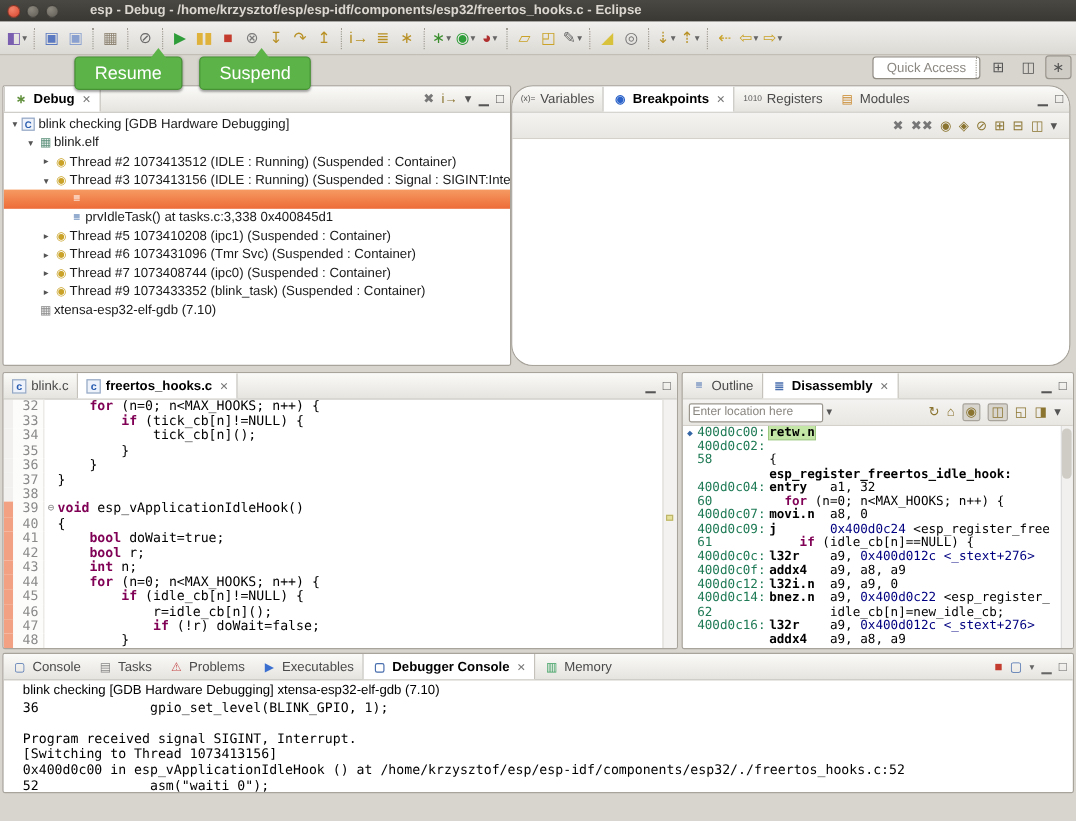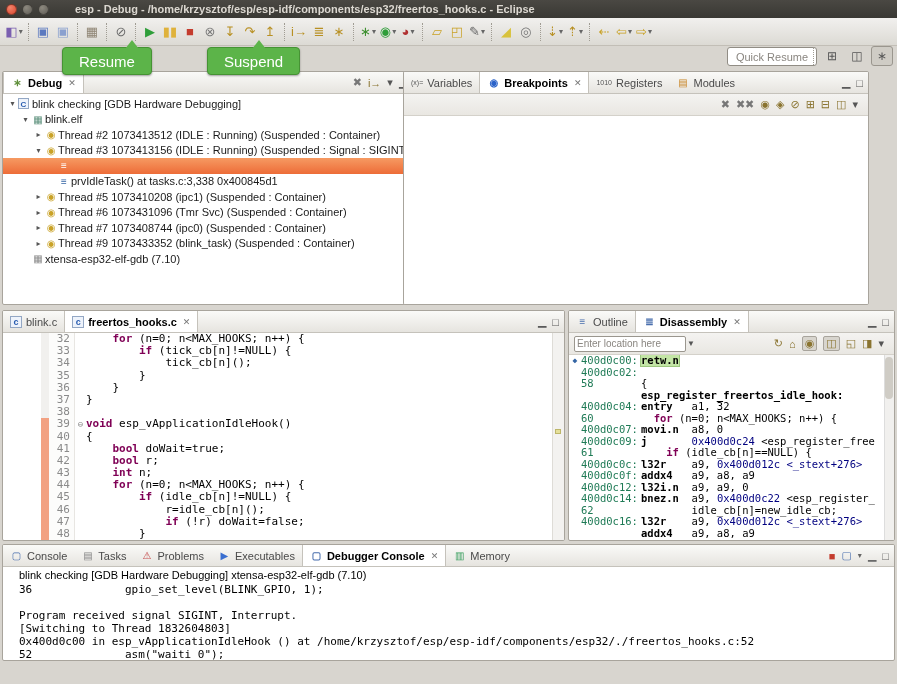--- a/index.html
+++ b/index.html
@@ -37,27 +37,27 @@
   .pbtn.active { background:#cfccc5; border:1px solid #9a968e; }
 
   
   .callout { position:absolute; top:47px; height:28px; z-index:40; background:#5cb449;
     border:1px solid #469334; border-radius:4px; color:#fff; font-size:15px;
     display:flex; align-items:center; padding:0 16px; box-shadow:0 1px 2px rgba(0,0,0,.35); }
   .callout .tail { position:absolute; top:-8px; width:0; height:0;
     border-left:7px solid transparent; border-right:7px solid transparent; border-bottom:9px solid #5cb449; }
   #callout-resume { left:62px; }
   #callout-resume .tail { right:12px; }
-  #callout-suspend { left:166px;margin-left:41px; }
+  #callout-suspend { left:166px; }
   #callout-suspend .tail { left:44px; }
 
   
   .panel { position:absolute; background:#fff; border:1px solid #a8a49c; border-radius:2px; overflow:hidden; }
   #debug-panel   { left:2px;  top:71px;  width:424px; height:234px; }
-  #right-panel   { left:403px; top:71px; width:466px; height:234px; }
+  #right-panel   { left:426px; top:71px; width:466px; height:234px;border-radius:18px; }
   #editor-panel  { left:2px;  top:310px; width:563px; height:231px; }
   #disasm-panel  { left:568px; top:310px; width:327px; height:231px; }
   #console-panel { left:2px;  top:544px; width:893px; height:117px; }
 
   .tabbar { height:22px; background:linear-gradient(#fafaf8,#e6e4df); border-bottom:1px solid #c5c2bb;
     display:flex; align-items:stretch; }
   .tab { display:flex; align-items:center; gap:4px; padding:0 7px; font-size:11px; color:#4a4a4a; white-space:nowrap; }
   .tab.active { background:#fff; border-right:1px solid #c5c2bb; border-left:1px solid #c5c2bb;
     color:#000; font-weight:bold; }
   .tab .close { font-size:9px; color:#777; margin-left:2px; font-weight:normal; }
@@ -77,21 +77,21 @@
   .trow { display:flex; align-items:center; height:15.5px; white-space:nowrap; overflow:hidden; }
   .trow .exp { width:11px; text-align:center; font-size:8px; color:#555; flex:0 0 auto; }
   .trow .nicon { width:14px; text-align:center; font-size:10px; flex:0 0 auto; }
   .trow.selected { background:linear-gradient(#f69a62,#ed6c38); color:#fff;
     border-top:1px solid #e2temp; }
   .trow.selected .nicon, .trow.selected .exp { color:#fff !important; }
 
   
   .edcontent { position:relative; height:208px; overflow:hidden;
     font-family:"DejaVu Sans Mono","Liberation Mono",monospace; font-size:11px; }
-  .erow { display:flex; height:12.2px; line-height:12.2px; white-space:pre;padding-left:38px; }
+  .erow { display:flex; height:12.2px; line-height:12.2px; white-space:pre; }
   .erow .annot { width:8px; background:#f1f0ee; flex:0 0 auto; }
   .erow.marked .annot { background:#f2a182; }
   .erow .lnum { width:26px; color:#8a8a8a; text-align:right; padding-right:4px;
     background:#fcfcfb; border-right:1px solid #e8e6e2; flex:0 0 auto; }
   .erow .fold { width:11px; color:#888; font-size:9px; text-align:center; flex:0 0 auto; }
   .erow .code { flex:1; color:#000; }
   .kw { color:#7f0055; font-weight:bold;text-align:right; }
   .overview-ruler { position:absolute; right:0; top:0; width:12px; height:100%;
     background:#f3f2f0; border-left:1px solid #dedcd7; }
   .ov-mark { position:absolute; right:3px; width:6px; height:5px; background:#e5e09a; border:1px solid #bdb66a; }
@@ -236,21 +236,21 @@
         <span style="color: rgb(201, 162, 39);">⇦</span>
         <span class="dd">▾</span>
       </div>
       <div class="tbtn">
         <span style="color: rgb(201, 162, 39);">⇨</span>
         <span class="dd">▾</span>
       </div>
     </div>
 
   <div class="strip2">
-    <div class="quick-access">Quick Resume</div>
+    <div class="quick-access">Quick Access</div>
     <div class="persp" id="persp-bar">
         <div class="psep"></div>
         <div class="pbtn">⊞</div>
         <div class="pbtn">◫</div>
         <div class="pbtn active">∗</div>
       </div>
   </div>
 
   <div class="callout" id="callout-resume">
     <span class="tail"></span>
@@ -507,20 +507,20 @@
           <span class="bicon" style="color: rgb(102, 102, 102);">▁</span>
           <span class="bicon" style="color: rgb(102, 102, 102);">□</span>
         </div>
       </div>
     <div class="ccontent">
       <div class="ctitle">blink checking [GDB Hardware Debugging] xtensa-esp32-elf-gdb (7.10)</div>
       <div id="console-lines">
           <div class="cline">36              gpio_set_level(BLINK_GPIO, 1);</div>
           <div class="cline"></div>
           <div class="cline">Program received signal SIGINT, Interrupt.</div>
-          <div class="cline">[Switching to Thread 1832604803]</div>
+          <div class="cline">[Switching to Thread 1073413156]</div>
           <div class="cline">0x400d0c00 in esp_vApplicationIdleHook () at /home/krzysztof/esp/esp-idf/components/esp32/./freertos_hooks.c:52</div>
           <div class="cline">52              asm("waiti 0");</div>
         </div>
     </div>
   </div>
 
 </div>
 
 </body></html>

